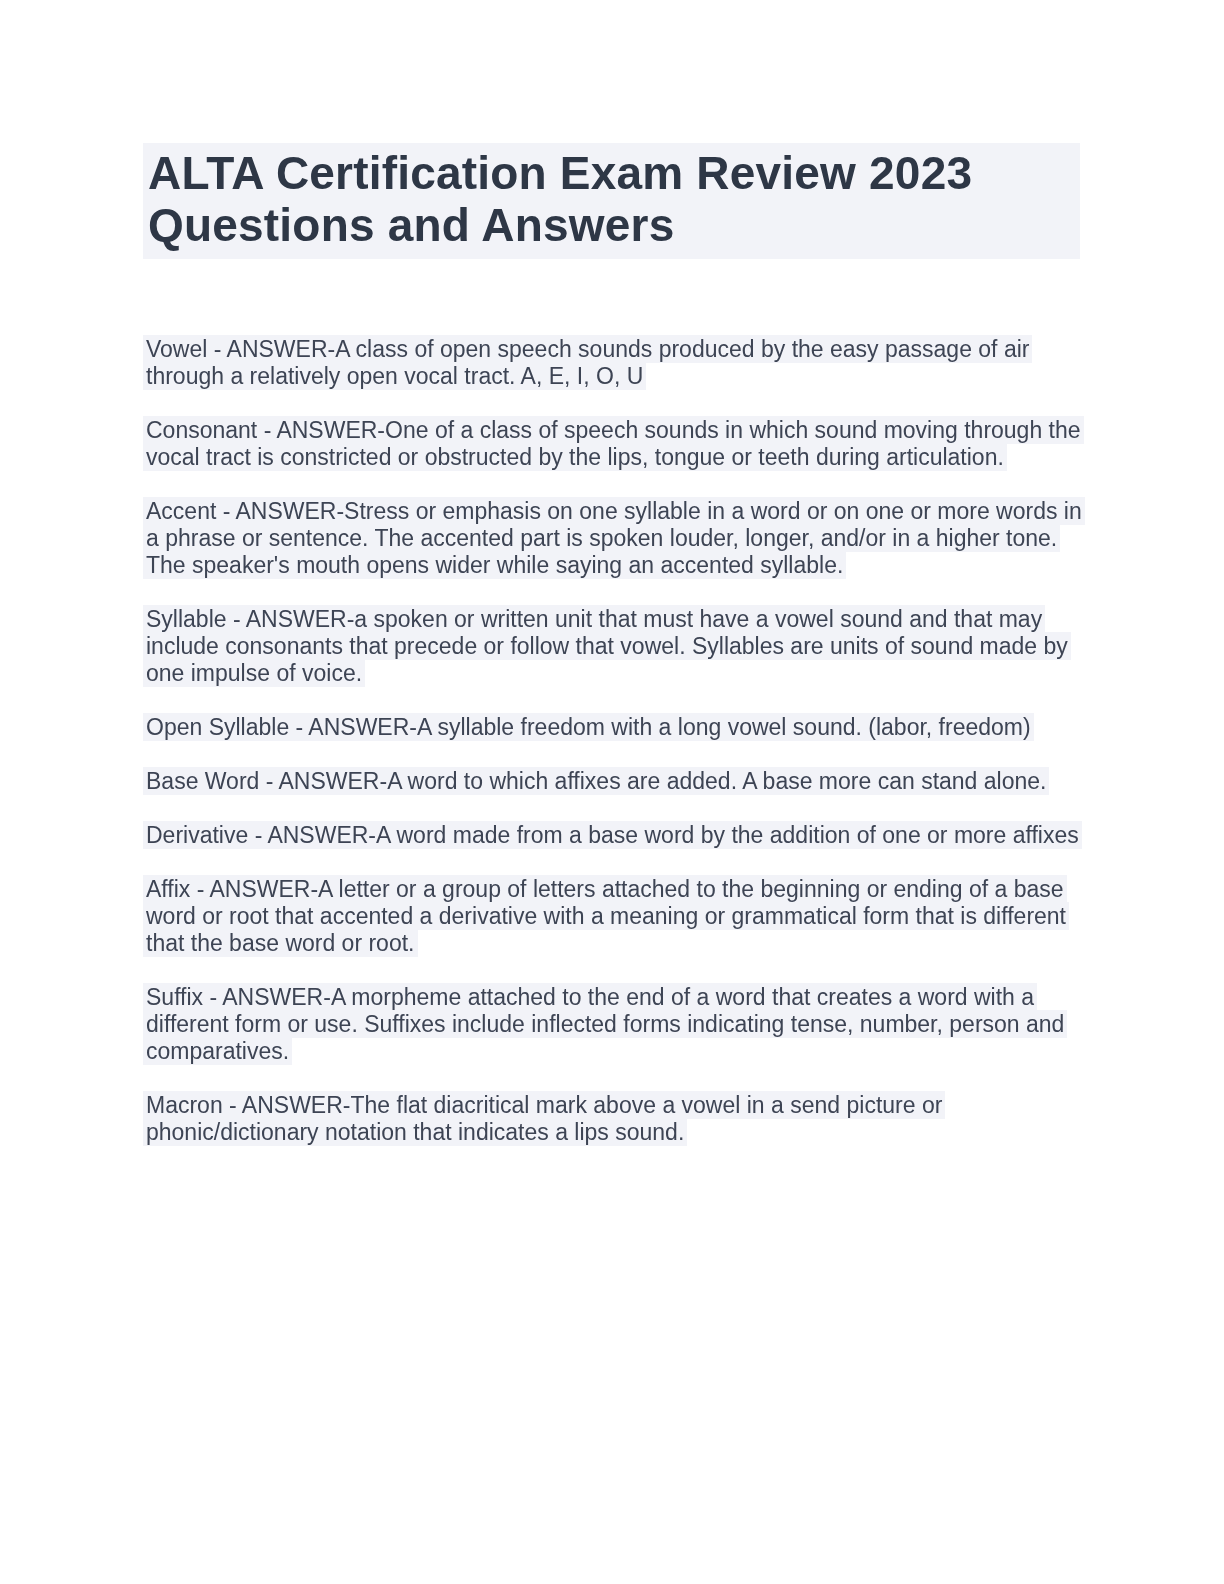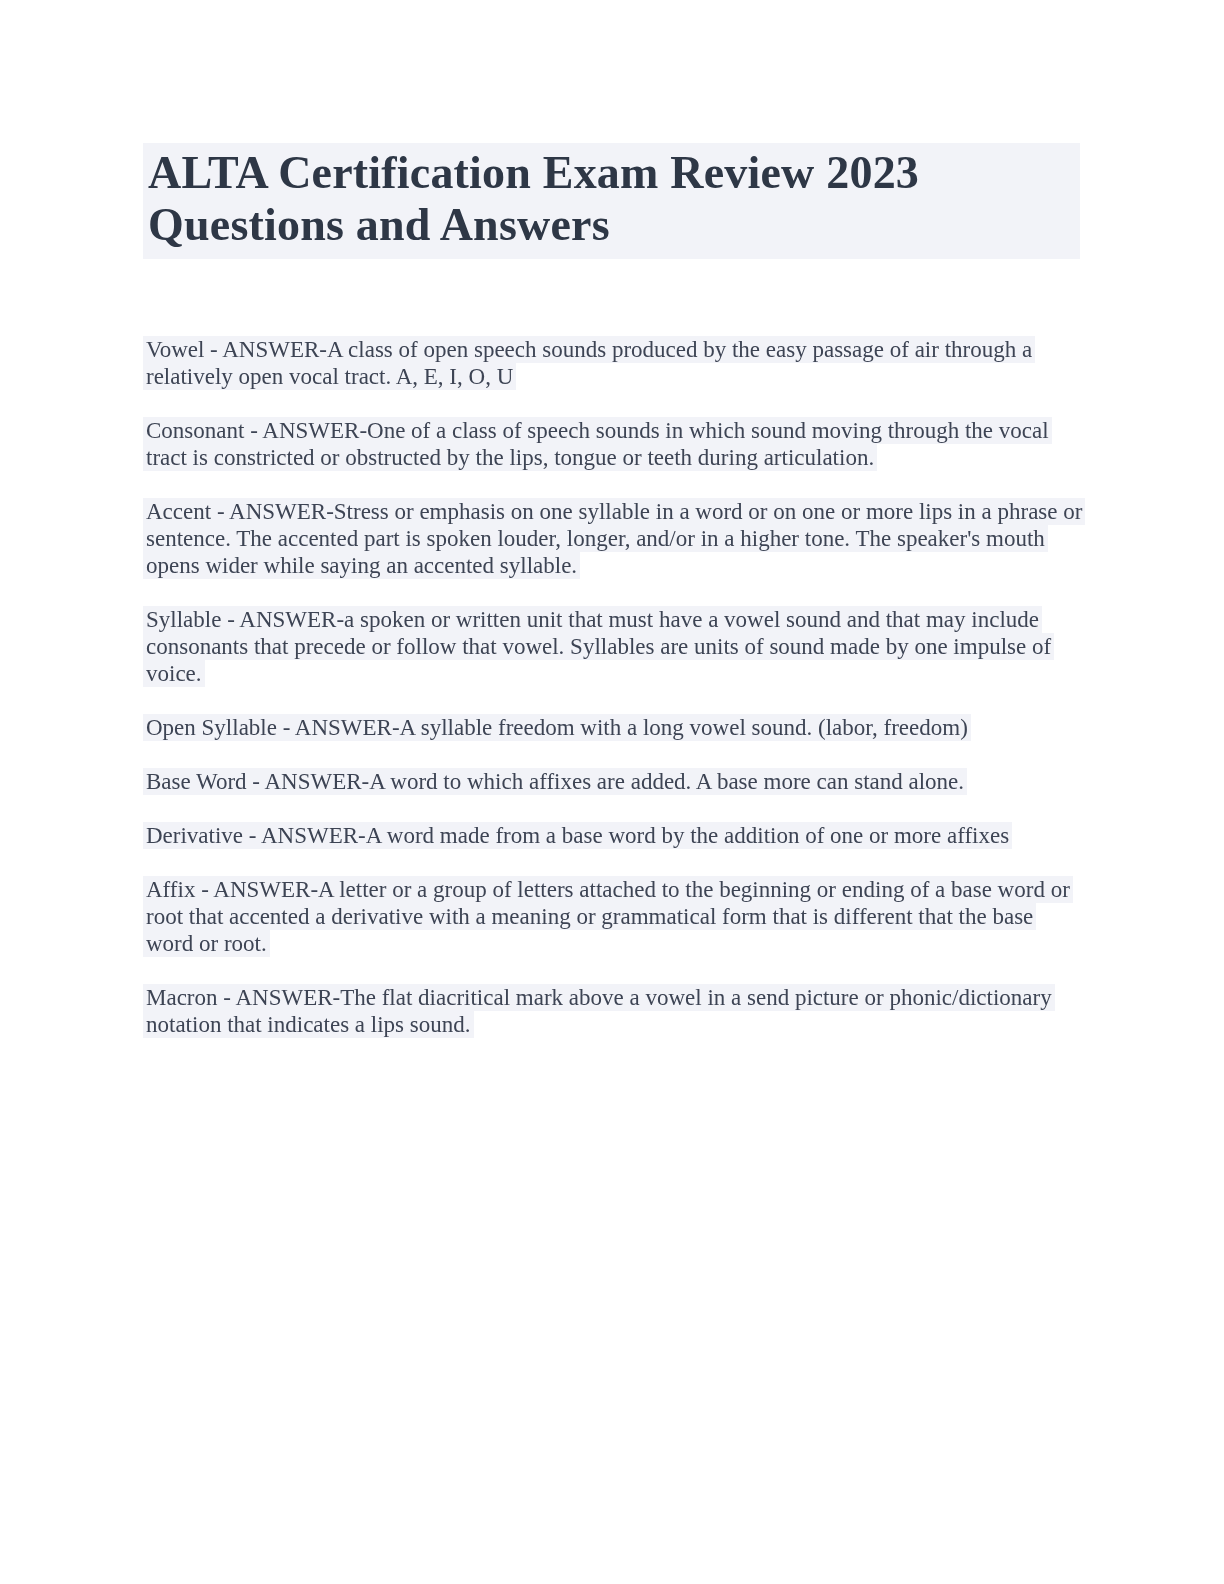--- a/index.html
+++ b/index.html
@@ -5,21 +5,21 @@
   html, body {
     margin: 0;
     padding: 0;
     background: #ffffff;
   }
   .page {
     position: relative;
     width: 1224px;
     height: 1584px;
     background: var(--page-bg, #ffffff);
-    font-family: Liberation Serif, serif;
+    font-family: Liberation Sans, sans-serif;
     overflow: hidden;
   }
   .title {
     position: absolute;
     left: 143px;
     top: 143px;
     width: 937px;
     box-sizing: border-box;
     margin: 0;
     padding: 4px 6px 8px 5px;
@@ -51,21 +51,22 @@
   }
 </style>
 </head>
 <body>
 
 <div class="page">
   <h1 class="title">ALTA Certification Exam Review 2023 Questions and Answers</h1>
   <main class="content">
       <p class="entry"><span class="hl">Vowel - ANSWER-A class of open speech sounds produced by the easy passage of air through a relatively open vocal tract. A, E, I, O, U</span></p>
       <p class="entry"><span class="hl">Consonant - ANSWER-One of a class of speech sounds in which sound moving through the vocal tract is constricted or obstructed by the lips, tongue or teeth during articulation.</span></p>
-      <p class="entry"><span class="hl">Accent - ANSWER-Stress or emphasis on one syllable in a word or on one or more lips in a phrase or sentence. The accented part is spoken louder, longer, and/or in a higher tone. The speaker's mouth opens wider while saying an accented syllable.</span></p>
+      <p class="entry"><span class="hl">Accent - ANSWER-Stress or emphasis on one syllable in a word or on one or more words in a phrase or sentence. The accented part is spoken louder, longer, and/or in a higher tone. The speaker's mouth opens wider while saying an accented syllable.</span></p>
       <p class="entry"><span class="hl">Syllable - ANSWER-a spoken or written unit that must have a vowel sound and that may include consonants that precede or follow that vowel. Syllables are units of sound made by one impulse of voice.</span></p>
       <p class="entry"><span class="hl">Open Syllable - ANSWER-A syllable freedom with a long vowel sound. (labor, freedom)</span></p>
       <p class="entry"><span class="hl">Base Word - ANSWER-A word to which affixes are added. A base more can stand alone.</span></p>
       <p class="entry"><span class="hl">Derivative - ANSWER-A word made from a base word by the addition of one or more affixes</span></p>
       <p class="entry"><span class="hl">Affix - ANSWER-A letter or a group of letters attached to the beginning or ending of a base word or root that accented a derivative with a meaning or grammatical form that is different that the base word or root.</span></p>
+      <p class="entry"><span class="hl">Suffix - ANSWER-A morpheme attached to the end of a word that creates a word with a different form or use. Suffixes include inflected forms indicating tense, number, person and comparatives.</span></p>
       <p class="entry"><span class="hl">Macron - ANSWER-The flat diacritical mark above a vowel in a send picture or phonic/dictionary notation that indicates a lips sound.</span></p>
     </main>
 </div>
 
 </body></html>

